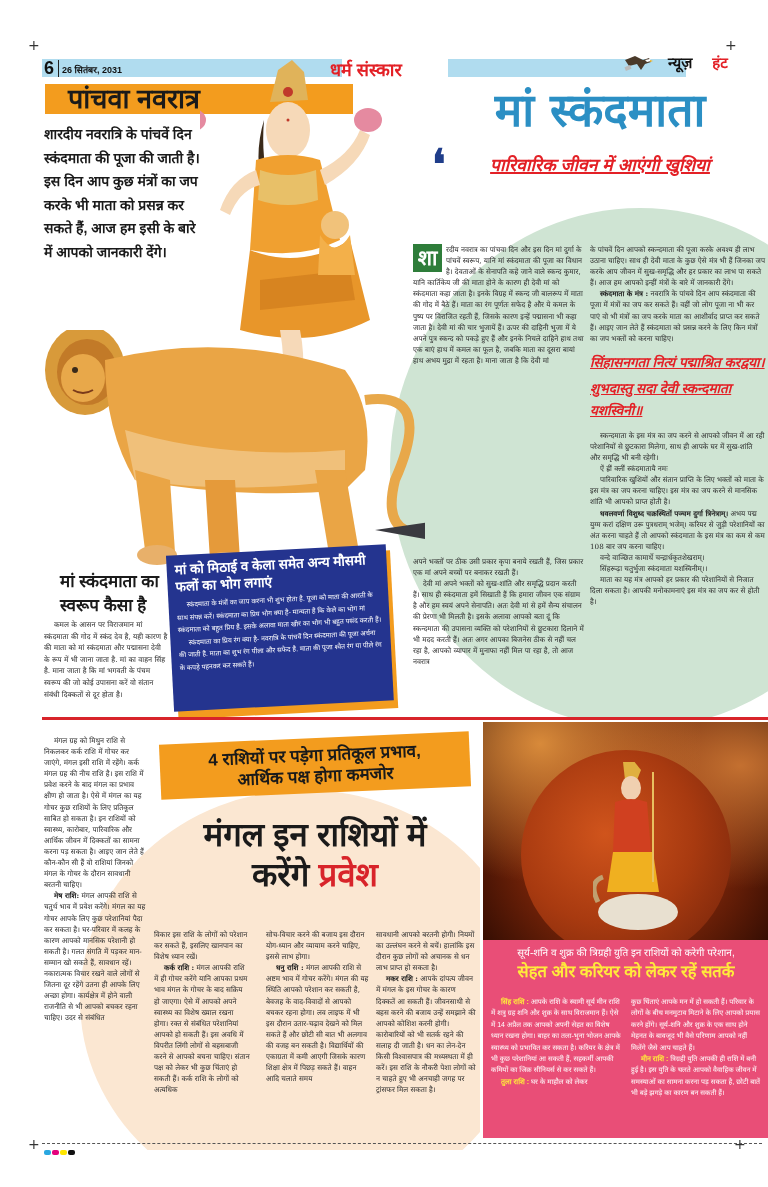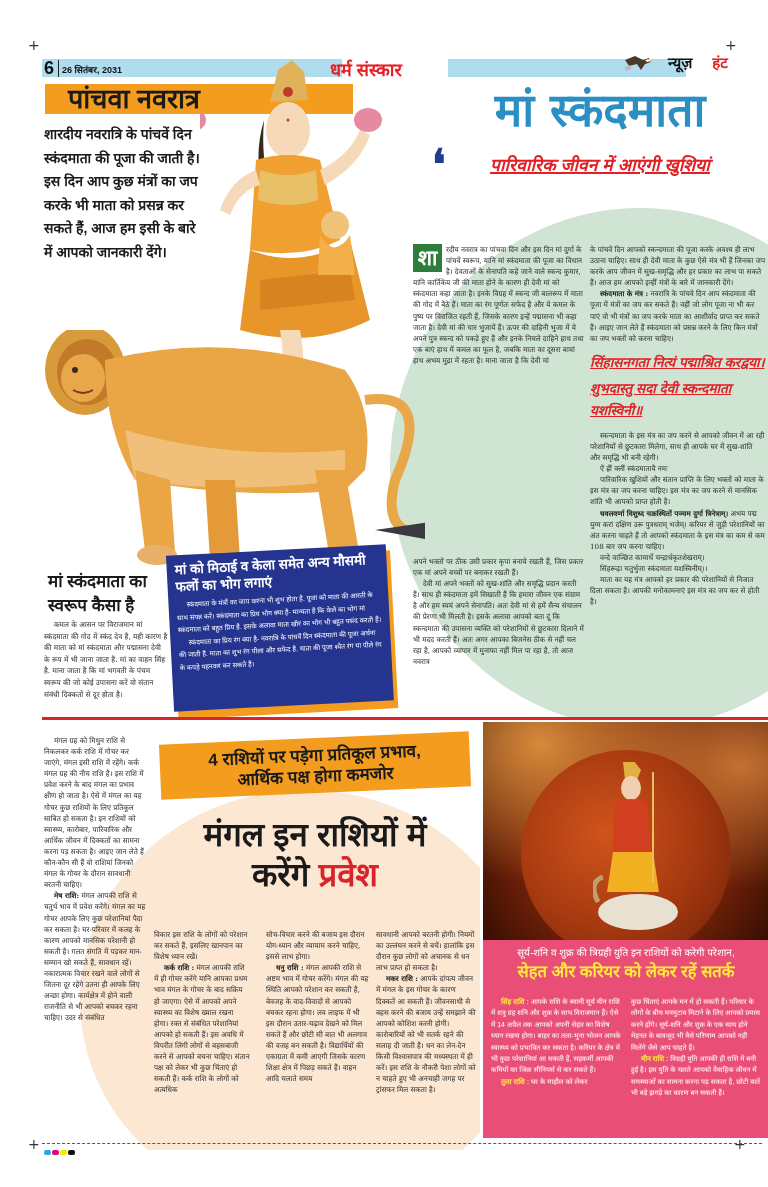--- a/index.html
+++ b/index.html
@@ -41,21 +41,21 @@
   
   .body-text { font-family: "DejaVu Serif", serif; font-size: 7.2px; line-height: 11.1px; color: #2a2a2a; }
   .col-a { left: 413px; top: 244px; width: 172px; }
   .dropcap { float: left; width: 29px; height: 28px; background: #2e7d3a; color: #fff; font-size: 21px; font-weight: bold; text-align: center; line-height: 28px; margin: 0 4px 0 0; font-family: "Liberation Sans", sans-serif; }
   .col-b { left: 590px; top: 244px; width: 175px; }
   .mantra { font-family: "Liberation Sans", sans-serif; font-weight: bold; font-style: italic; color: #e32026; font-size: 13.5px; line-height: 22px; text-decoration: underline; margin: 8px 0 8px 0; }
   .bold-lead { font-weight: bold; color: #1a1a1a; }
   .indent { text-indent: 10px; }
 
   
-  .swaroop-title { left: 48px; top: 570px; width: 140px; font-size: 17px; font-weight: bold; color: #1a1a1a; font-family: "Liberation Sans", sans-serif; line-height: 24px; }
+  .swaroop-title { left: 60px; top: 570px; width: 140px; font-size: 17px; font-weight: bold; color: #1a1a1a; font-family: "Liberation Sans", sans-serif; line-height: 24px; }
   .swaroop-body { left: 44px; top: 619px; width: 124px; font-family: "DejaVu Serif", serif; font-size: 7.3px; line-height: 11.6px; color: #2a2a2a; }
 
   
   .blue-box-wrap { left: 170px; top: 550px; width: 220px; height: 160px; transform: rotate(-3deg); transform-origin: center; }
   .blue-box-orange { position: absolute; left: 4px; top: 6px; width: 220px; height: 158px; background: #f39c1e; }
   .blue-box { position: absolute; left: 0; top: 0; width: 220px; height: 156px; background: #24348f; padding: 6px 8px; color: #fff; }
   .blue-box-title { font-family: "Liberation Sans", sans-serif; font-size: 13.5px; font-weight: bold; line-height: 17px; color: #fff; }
   .blue-box-body { font-family: "Liberation Sans", sans-serif; font-size: 6.8px; line-height: 12.5px; color: #fff; margin-top: 4px; }
 
   .col-c { left: 413px; top: 556px; width: 172px; }

